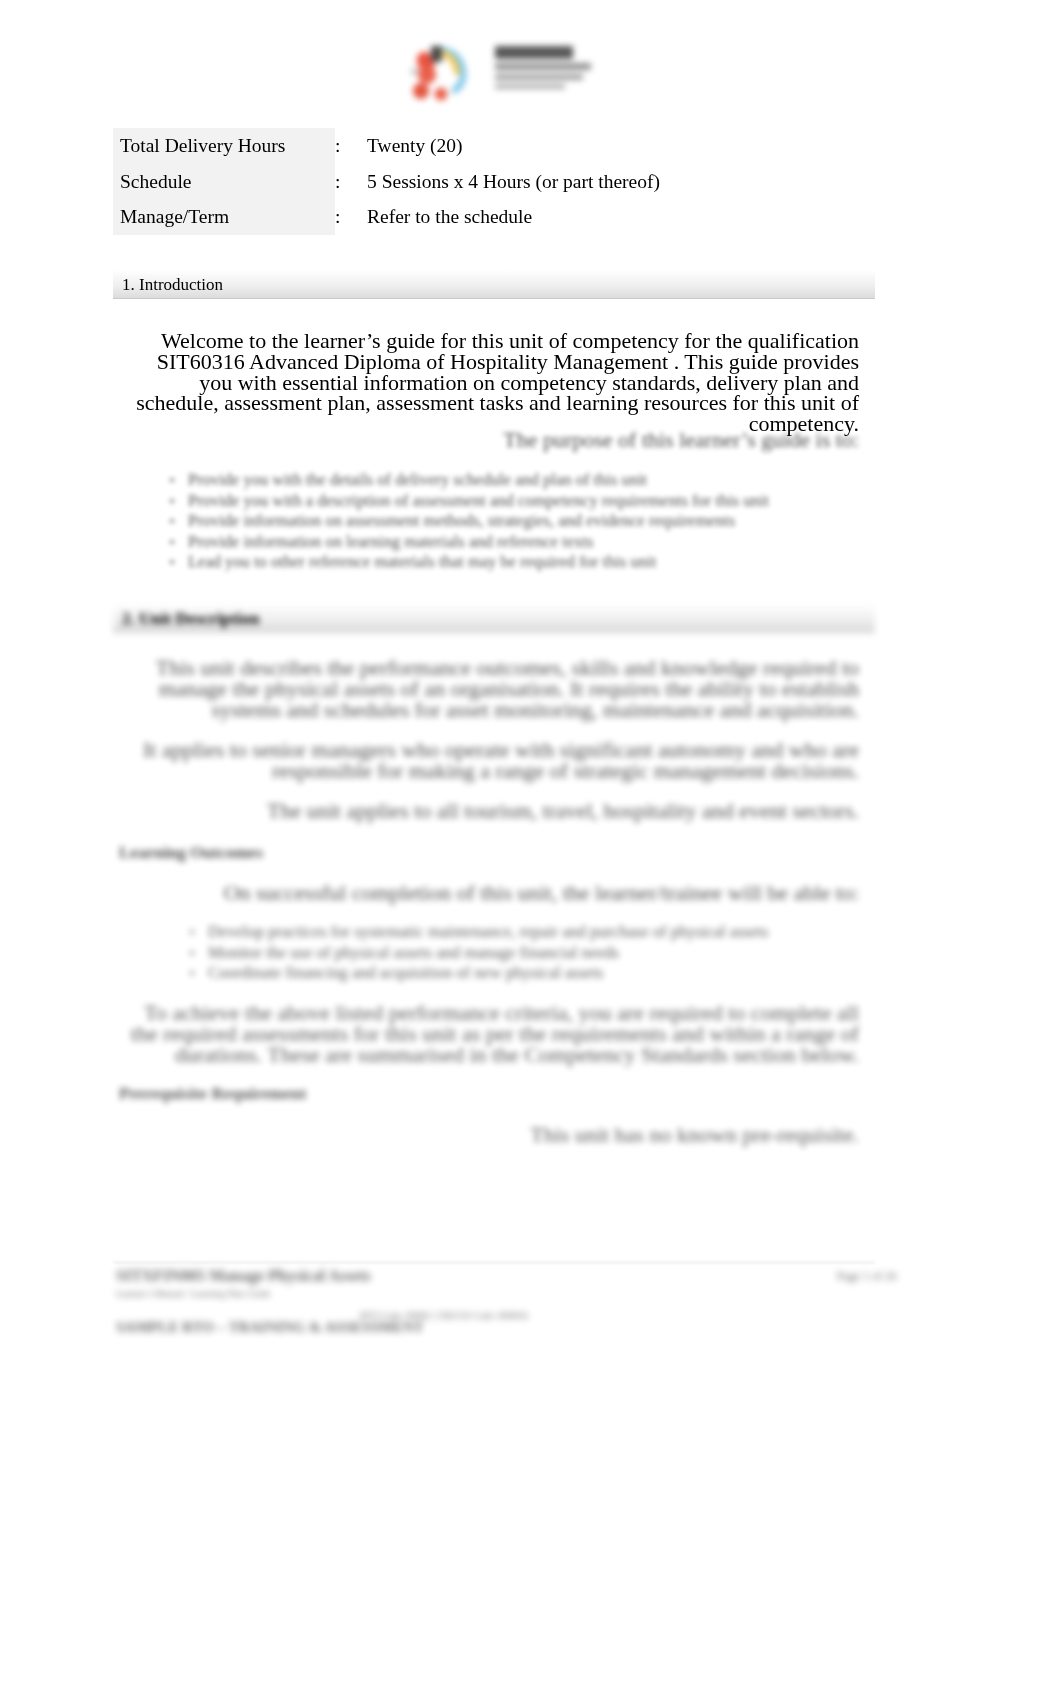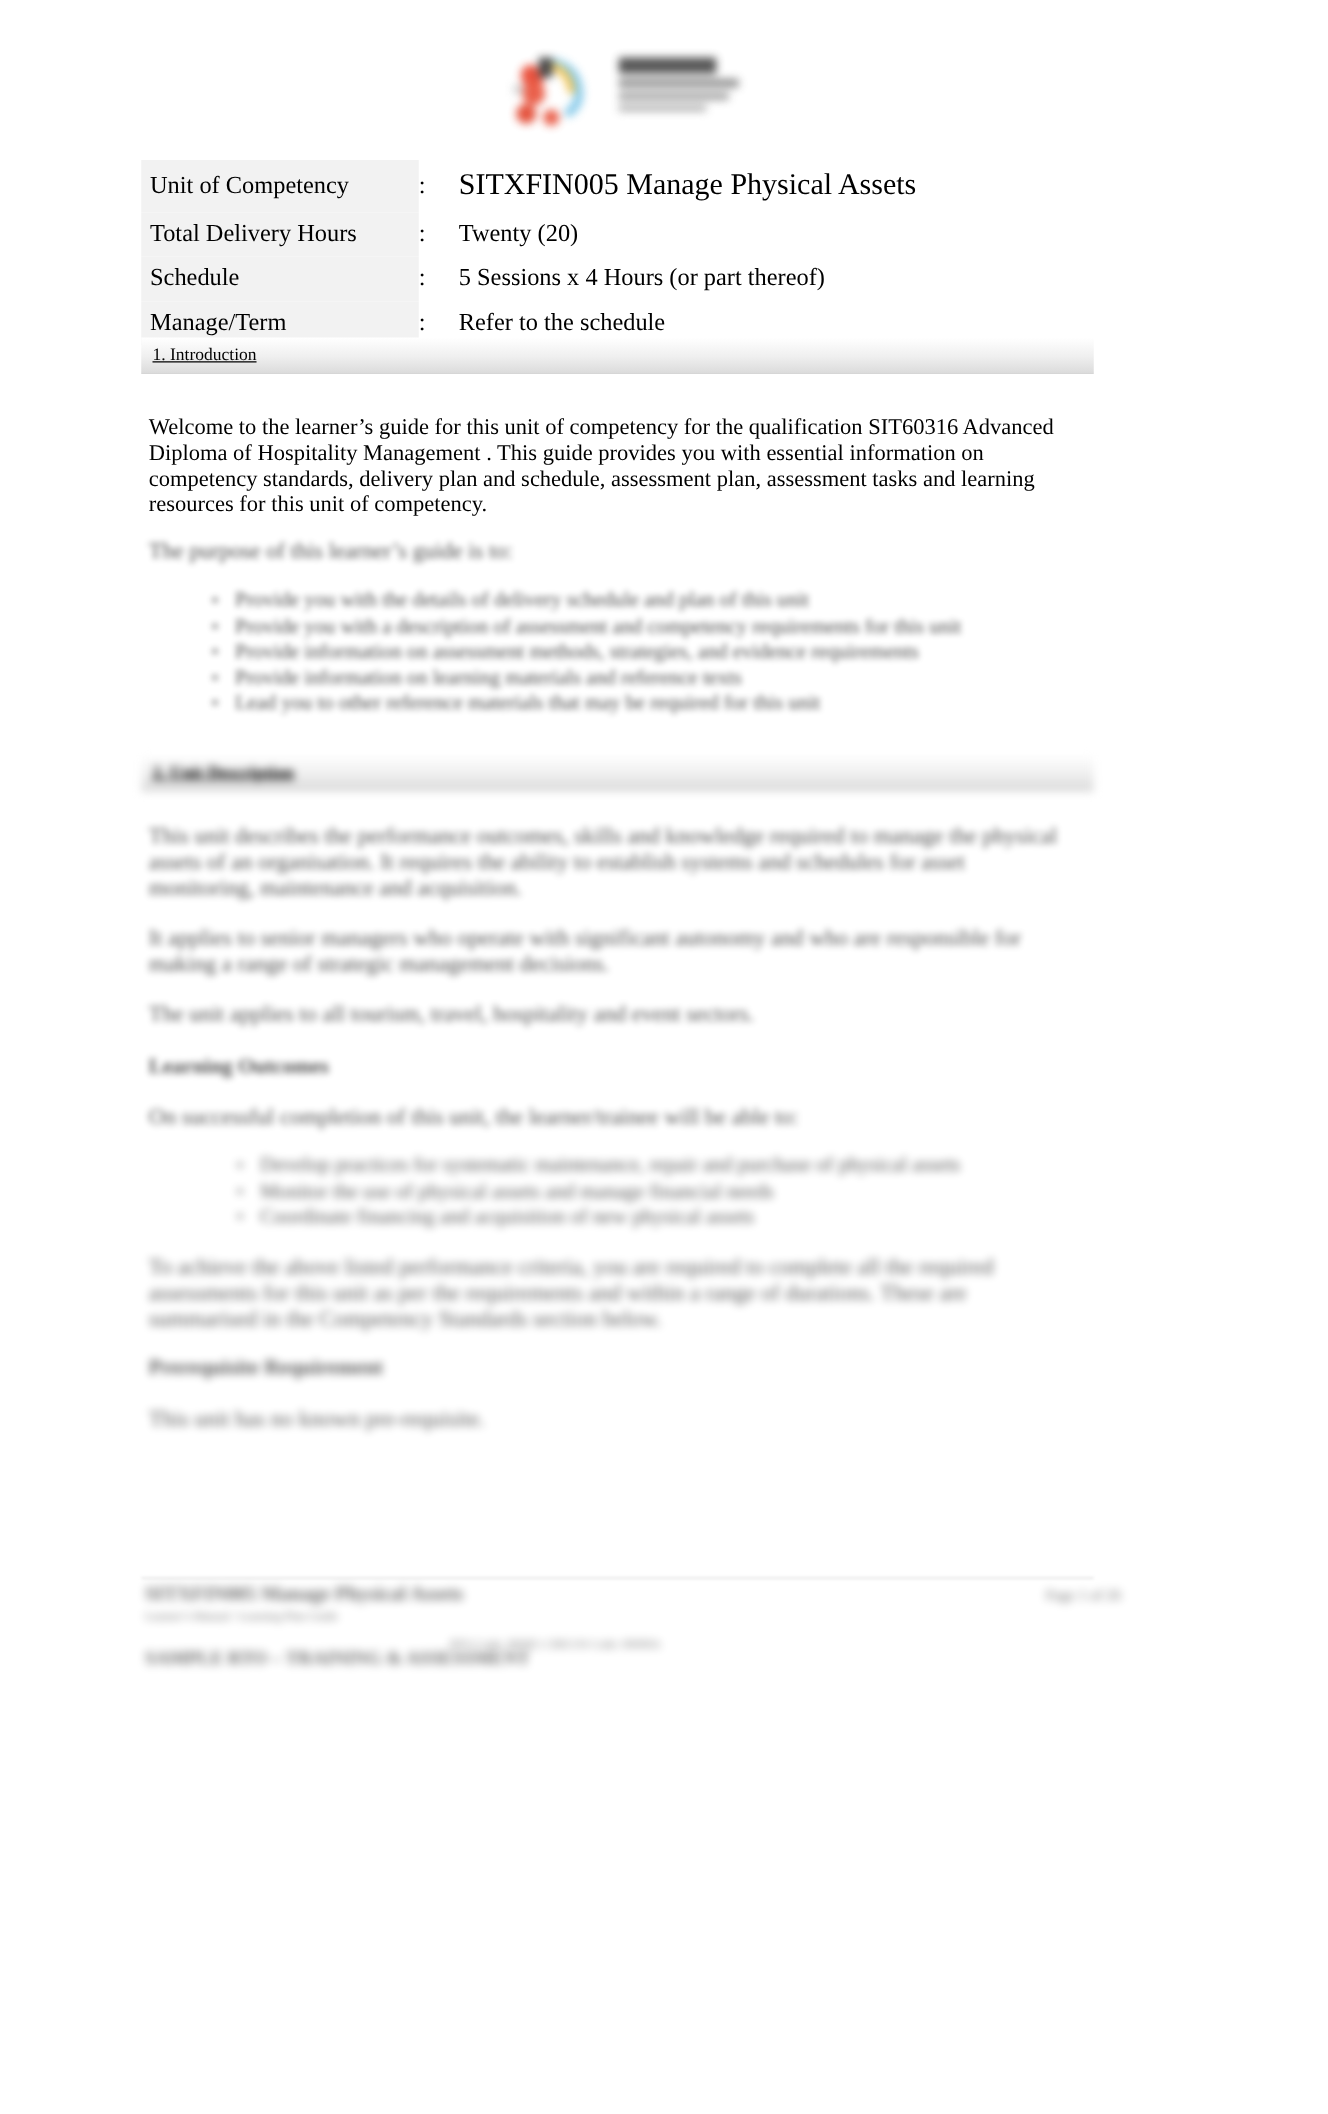--- a/index.html
+++ b/index.html
@@ -89,38 +89,37 @@
     left: 113px;
     width: 762px;
     height: 28px;
     background: linear-gradient(to bottom, #ffffff 0%, #efefef 55%, #dcdcdc 100%);
     border-bottom: 1px solid #c9c9c9;
   }
   .sec-heading span {
     position: absolute;
     left: 9px;
     top: 1px;
-    font-size: 14px;
+    font-size: 17px;
     line-height: 27px;
     white-space: nowrap;
-    text-decoration: underline;
   }
   #sec1 { top: 270px; }
   #sec2 { top: 604px; }
   #sec2 { filter: blur(3.4px); }
   #sec2 span { font-weight: bold; }
 
   
   .para {
     position: absolute;
     left: 119px;
     width: 740px;
-    font-size: 18px;
+    font-size: 22px;
     line-height: 20.8px;
-    text-align: left;
+    text-align: right;
   }
   .blur-1 { filter: blur(2.6px); opacity: .72; }
   .blur-2 { filter: blur(3.0px); opacity: .70; }
   .blur-3 { filter: blur(3.4px); opacity: .66; }
   .blur-4 { filter: blur(3.8px); opacity: .60; }
 
   .bullets {
     position: absolute;
     left: 140px;
     width: 720px;
@@ -206,25 +205,20 @@
     <div class="logo-text-block">
       <div class="logo-line lt1"></div>
       <div class="logo-line lt2"></div>
       <div class="logo-line lt3"></div>
       <div class="logo-line lt4"></div>
     </div>
   </div>
 
   <table class="info-table">
     <tbody>
-      <tr class="row-title">
-        <td class="col-label">Unit of Competency</td>
-        <td class="col-colon">:</td>
-        <td class="col-value">SITXFIN005 Manage Physical Assets</td>
-      </tr>
       <tr>
         <td class="col-label">Total Delivery Hours</td>
         <td class="col-colon">:</td>
         <td class="col-value">Twenty (20)</td>
       </tr>
       <tr>
         <td class="col-label">Schedule</td>
         <td class="col-colon">:</td>
         <td class="col-value">5 Sessions x 4 Hours (or part thereof)</td>
       </tr>

